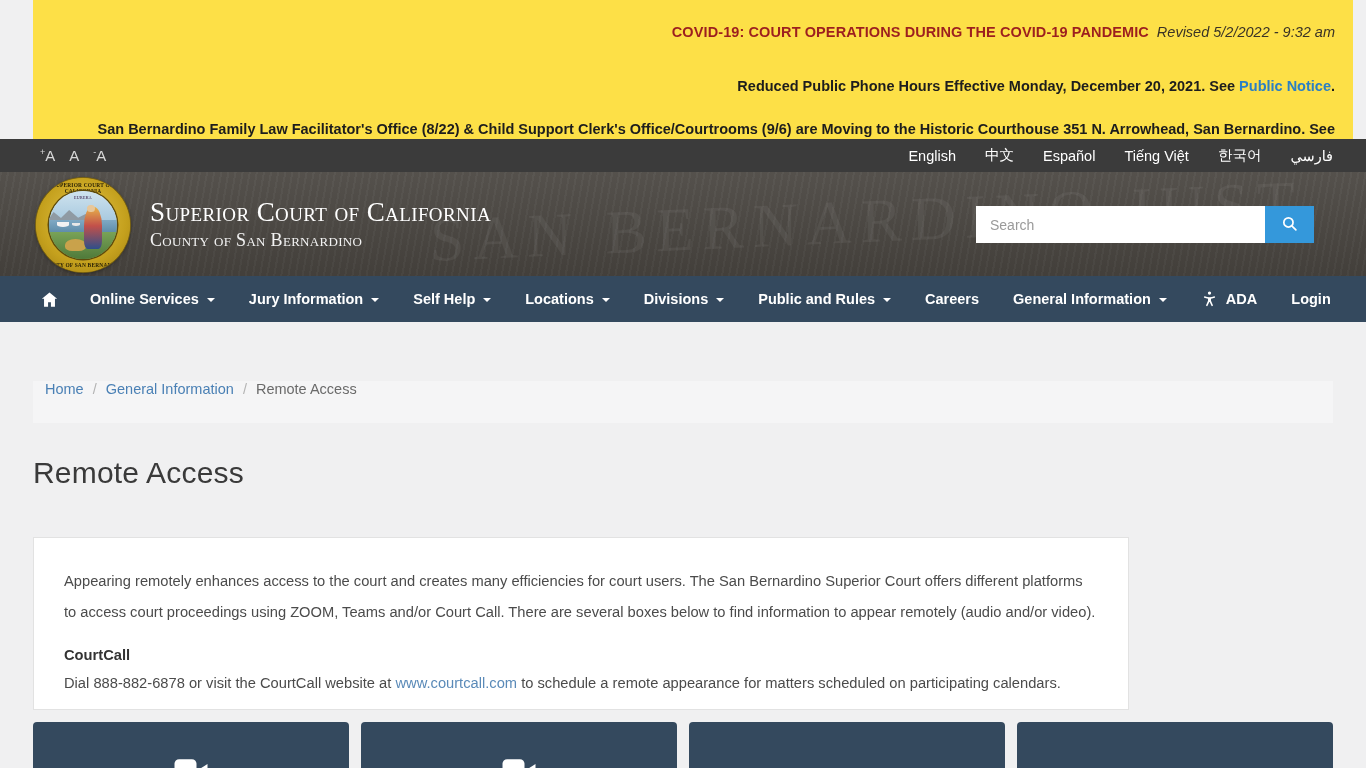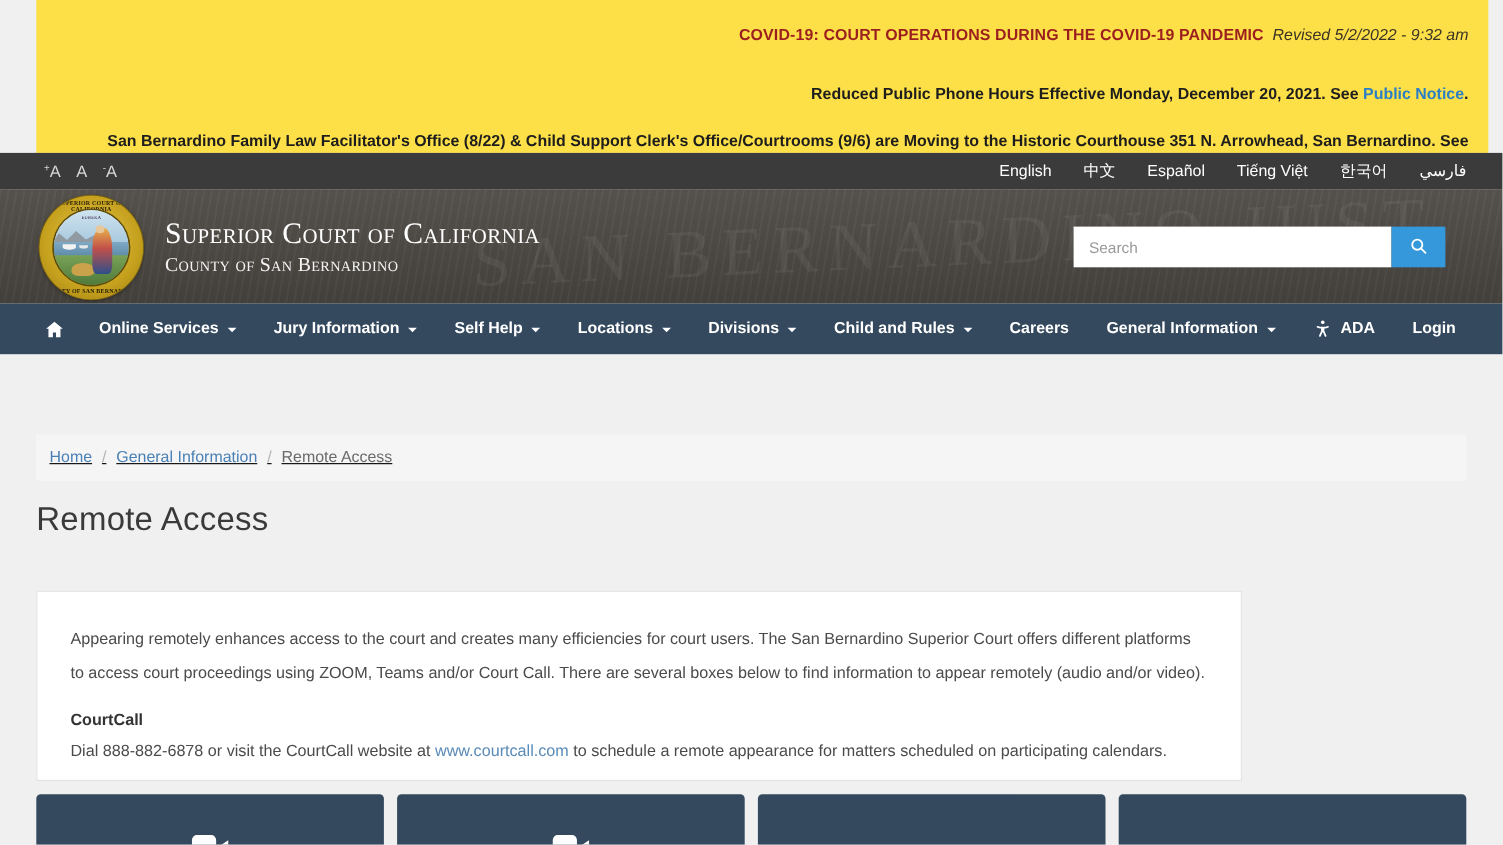--- a/index.html
+++ b/index.html
@@ -155,23 +155,23 @@
   .caret {
     display: inline-block; width: 0; height: 0;
     border-left: 4px solid transparent; border-right: 4px solid transparent;
     border-top: 4px solid #fff; margin-left: 2px; margin-top: 2px;
   }
   .home-icon svg { width: 19px; height: 19px; display: block; }
   .ada-icon svg { width: 17px; height: 18px; display: block; margin-right: 2px; }
 
   
   .breadcrumb-bar {
-    position: absolute; left: 33px; top: 395px; width: 1300px; height: 42px;
+    position: absolute; left: 33px; top: 381px; width: 1300px; height: 42px;
     background: #f5f5f6;
-    display: flex; align-items: center; padding-left: 12px; text-decoration: underline;
+    display: flex; align-items: flex-start; padding-left: 12px;
   }
   .crumb { color: #4a80b5; font-size: 14.5px; text-decoration: none; cursor: pointer; }
   .crumb.active { color: #6a6a6a; cursor: default; }
   .crumb-sep { color: #b4b4b4; font-size: 14.5px; margin: 0 9px; }
 
   
   .page-title {
     position: absolute; left: 33px; top: 456px;
     font-size: 30px; color: #3a3a3a; font-weight: normal;
     letter-spacing: .2px;
@@ -302,21 +302,21 @@
     </a>
     <a class="nav-item" href="#">
       <span>Locations</span>
       <i class="caret"></i>
     </a>
     <a class="nav-item" href="#">
       <span>Divisions</span>
       <i class="caret"></i>
     </a>
     <a class="nav-item" href="#">
-      <span>Child and Rules</span>
+      <span>Public and Rules</span>
       <i class="caret"></i>
     </a>
     <a class="nav-item" href="#">
       <span>Careers</span>
     </a>
     <a class="nav-item" href="#">
       <span>General Information</span>
       <i class="caret"></i>
     </a>
     <a class="nav-item" href="#">

